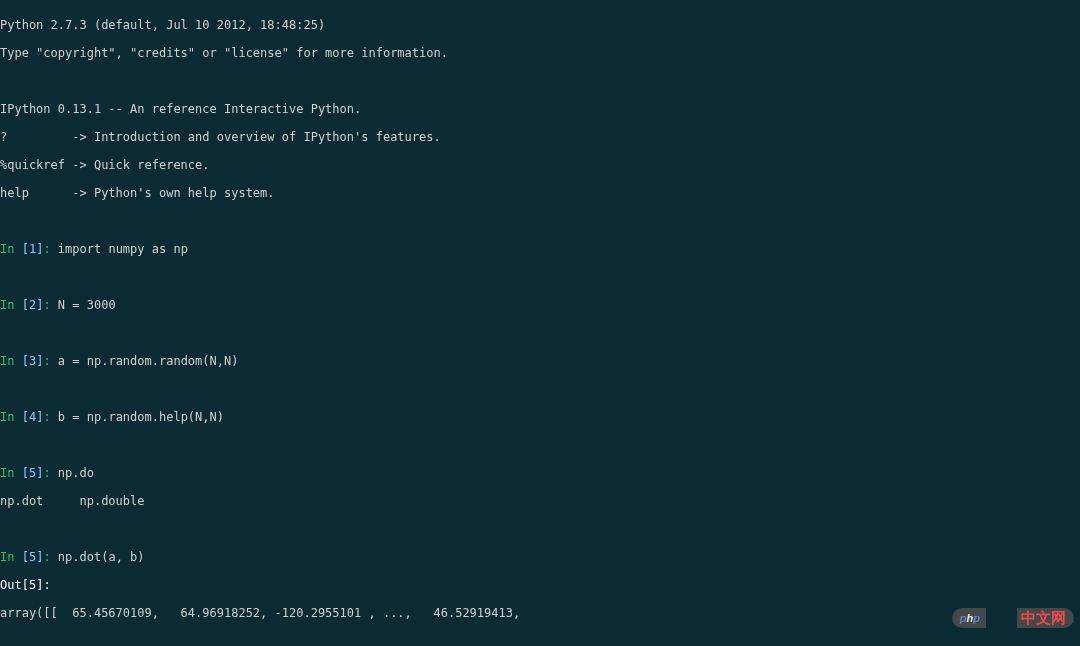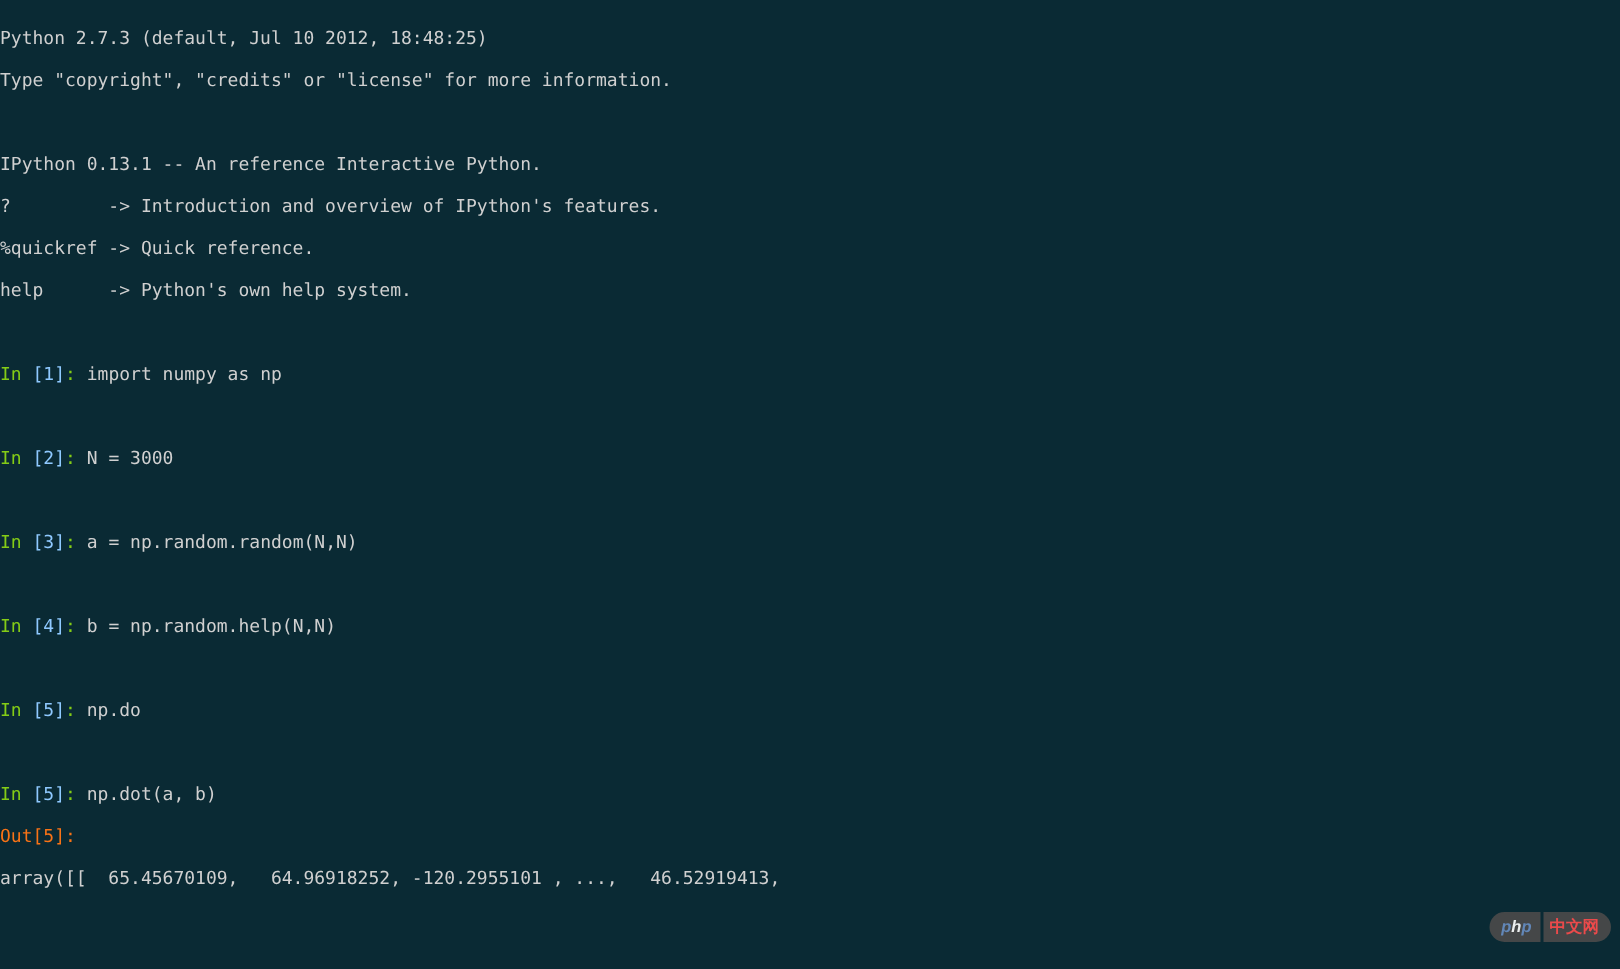--- a/index.html
+++ b/index.html
@@ -15,23 +15,23 @@
     font-size: 12px;
     line-height: 14px;
     color: #d0d0d0;
     padding: 4px 0;
     white-space: pre;
     position: relative;
     height: 100%;
     box-sizing: border-box;
   }
   .ln { display: block; min-height: 14px; }
-  .g { color: #84cc16; } 
+  .g { color: #22c55e; } 
   .b { color: #8fc9ff; } 
-  .r { color: #f97316; } 
+  .r { color: #ffffff; } 
   .w { color: #d0d0d0; }
   .watermark {
     position: absolute;
     right: 6px;
     bottom: 18px;
     display: flex;
     align-items: center;
     gap: 2px;
     opacity: 0.92;
   }
@@ -48,23 +48,24 @@
     gap: 0;
   }
   .wm-php-p { color: #6a8fc4; }
   .wm-php-h { color: #ffffff; }
   .wm-php-p2 { color: #6a8fc4; }
   .wm-cn {
     background: #4a4a4a;
     border-radius: 0 10px 10px 0;
     padding: 3px 8px 3px 4px;
     font-family: sans-serif;
-    font-size: 11px;
+    font-size: 15px;
     color: #ff4d4d;
     font-weight: bold;
+    margin-left: 29px;
   }
 </style>
 </head>
 <body>
 
 <div class="terminal">
 <span class="ln w">Python 2.7.3 (default, Jul 10 2012, 18:48:25)</span>
 <span class="ln w">Type "copyright", "credits" or "license" for more information.</span>
 <span class="ln"> </span>
 <span class="ln w">IPython 0.13.1 -- An reference Interactive Python.</span>
@@ -74,20 +75,21 @@
 <span class="ln"> </span>
 <span class="ln"><span class="g">In </span><span class="b">[1]</span><span class="g">: </span><span class="w">import numpy as np</span></span>
 <span class="ln"> </span>
 <span class="ln"><span class="g">In </span><span class="b">[2]</span><span class="g">: </span><span class="w">N = 3000</span></span>
 <span class="ln"> </span>
 <span class="ln"><span class="g">In </span><span class="b">[3]</span><span class="g">: </span><span class="w">a = np.random.random(N,N)</span></span>
 <span class="ln"> </span>
 <span class="ln"><span class="g">In </span><span class="b">[4]</span><span class="g">: </span><span class="w">b = np.random.help(N,N)</span></span>
 <span class="ln"> </span>
 <span class="ln"><span class="g">In </span><span class="b">[5]</span><span class="g">: </span><span class="w">np.do</span></span>
+<span class="ln w">np.dot     np.double</span>
 <span class="ln"> </span>
 <span class="ln"><span class="g">In </span><span class="b">[5]</span><span class="g">: </span><span class="w">np.dot(a, b)</span></span>
 <span class="ln"><span class="r">Out</span><span class="r">[5]</span><span class="r">:</span></span>
 <span class="ln w">array([[  65.45670109,   64.96918252, -120.2955101 , ...,   46.52919413,</span>
 
 
 
 
 
 

